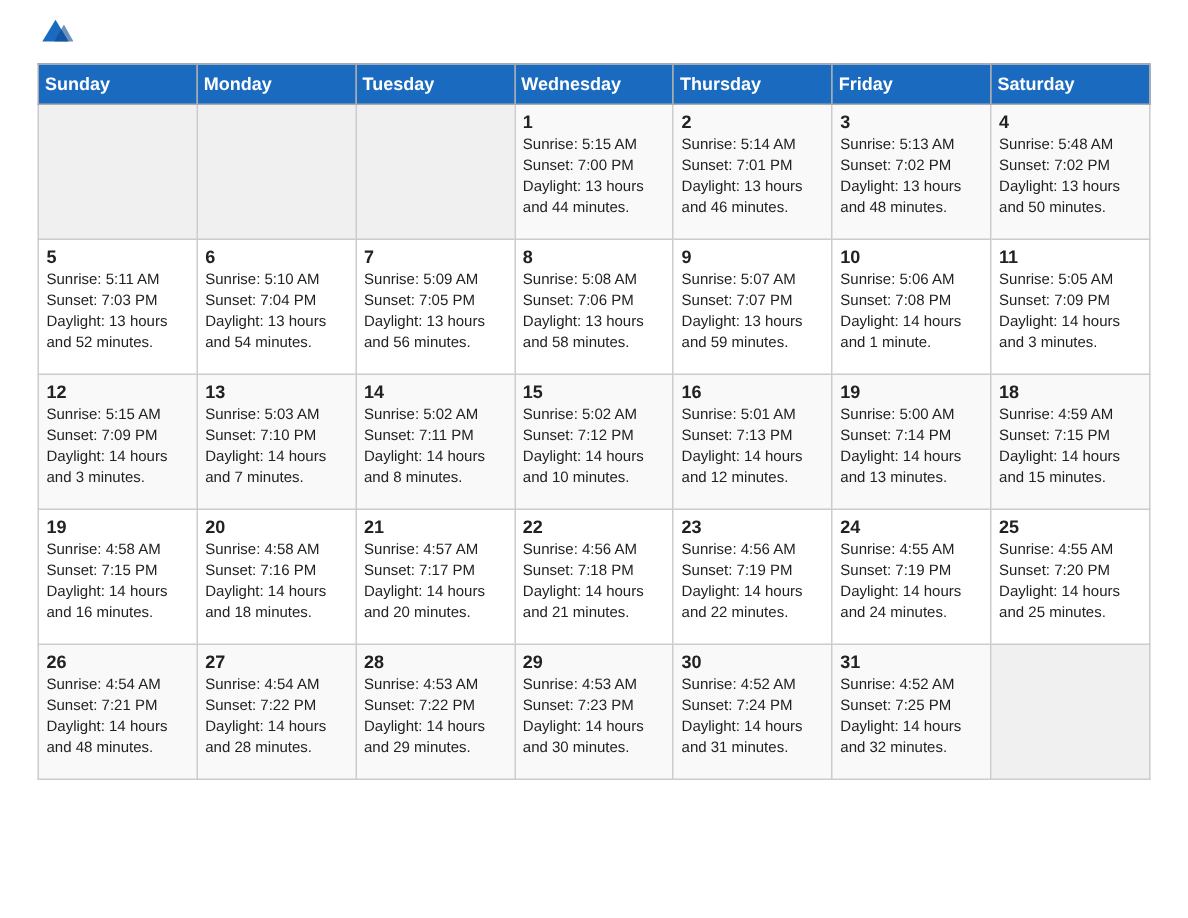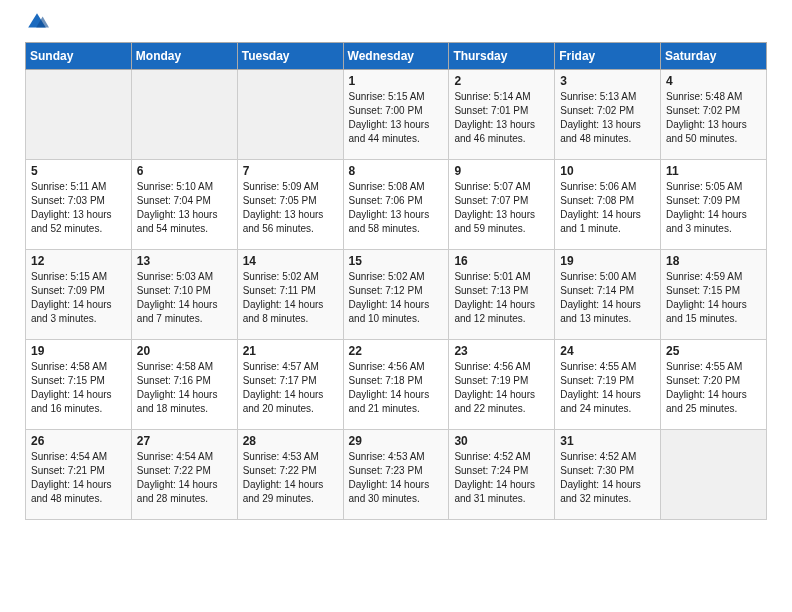--- a/index.html
+++ b/index.html
@@ -342,21 +342,21 @@
           <td>
             <span class="day-number">30</span>
             <div class="cell-text">Sunrise: 4:52 AM</div>
             <div class="cell-text">Sunset: 7:24 PM</div>
             <div class="cell-text">Daylight: 14 hours</div>
             <div class="cell-text">and 31 minutes.</div>
           </td>
           <td>
             <span class="day-number">31</span>
             <div class="cell-text">Sunrise: 4:52 AM</div>
-            <div class="cell-text">Sunset: 7:30 PM</div>
+            <div class="cell-text">Sunset: 7:25 PM</div>
             <div class="cell-text">Daylight: 14 hours</div>
             <div class="cell-text">and 32 minutes.</div>
           </td>
           <td class="empty"></td>
         </tr>
       </tbody>
   </table>
 </div>
 
 </body></html>

